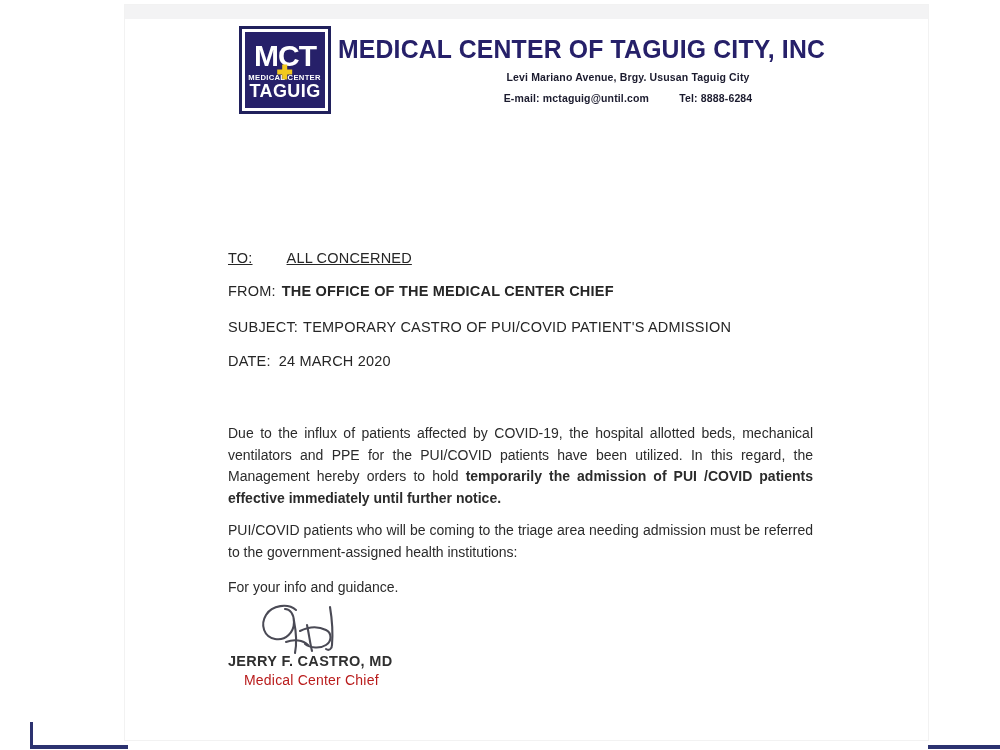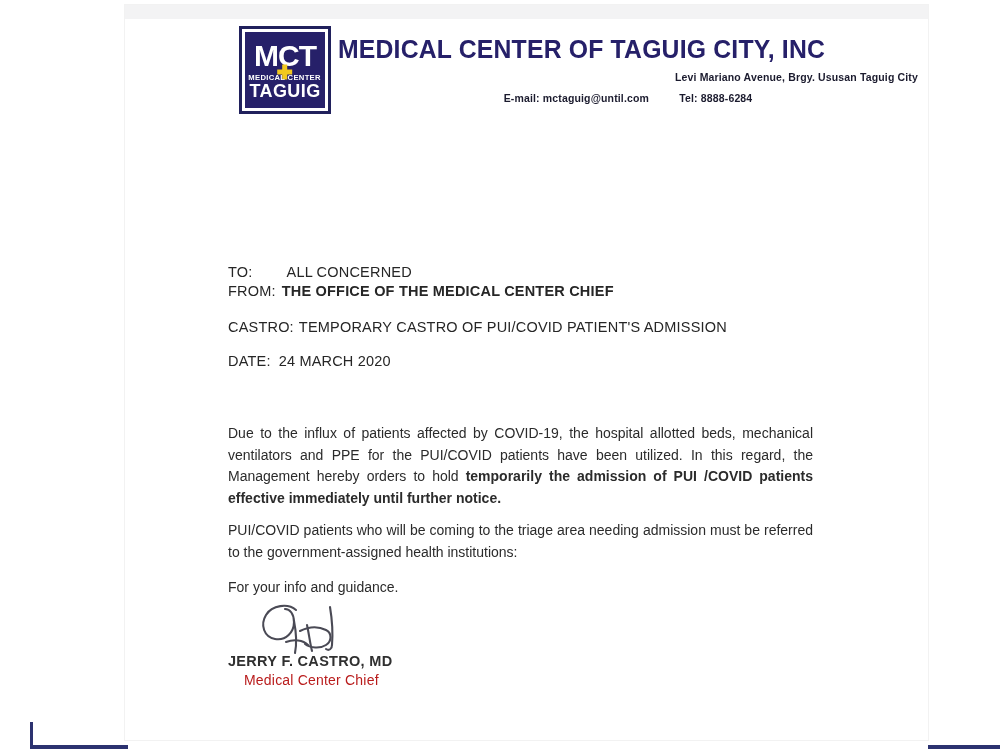--- a/index.html
+++ b/index.html
@@ -155,21 +155,21 @@
     letter-spacing: 0.2px;
     transform: scaleX(0.99);
     transform-origin: left center;
     white-space: nowrap;
   }
   .org-address {
     position: absolute;
     left: 213px;
     top: 58px;
     width: 580px;
-    text-align: right;
+    text-align: center;
     color: #1b1b2e;
     font-size: 10.5px;
     font-weight: bold;
     letter-spacing: 0.15px;
   }
   .org-contact {
     position: absolute;
     left: 213px;
     top: 79px;
     width: 580px;
@@ -198,21 +198,21 @@
   .field-row {
     position: absolute;
     left: 103px;
     color: #262626;
     font-size: 14.5px;
     letter-spacing: 0.2px;
     white-space: nowrap;
   }
   .field-row .label { font-weight: normal; }
   .field-row .value-bold { font-weight: bold; }
-  .field-to   { top: 259px; }
+  .field-to   { top: 245px; text-decoration: underline; }
   .field-from { top: 278px; }
   .field-subj { top: 314px; }
   .field-date { top: 348px; }
   .field-to .tab { display: inline-block; width: 34px; }
   .field-from .sp { display: inline-block; width: 6px; }
   .field-subj .sp { display: inline-block; width: 5px; }
   .field-date .sp { display: inline-block; width: 8px; }
 
   .para {
     position: absolute;
@@ -298,21 +298,21 @@
 
     <div class="field-row field-to">
       <span class="label">TO:</span><span class="tab"></span><span>ALL CONCERNED</span>
     </div>
 
     <div class="field-row field-from">
       <span class="label">FROM:</span><span class="sp"></span><span class="value-bold">THE OFFICE OF THE MEDICAL CENTER CHIEF</span>
     </div>
 
     <div class="field-row field-subj">
-      <span class="label">CASTRO:</span><span class="sp"></span><span>TEMPORARY CASTRO OF PUI/COVID PATIENT'S ADMISSION</span>
+      <span class="label">SUBJECT:</span><span class="sp"></span><span>TEMPORARY CASTRO OF PUI/COVID PATIENT'S ADMISSION</span>
     </div>
 
     <div class="field-row field-date">
       <span class="label">DATE:</span><span class="sp"></span><span>24 MARCH 2020</span>
     </div>
 
     <div class="para para-1"><span>Due to the influx of patients affected by COVID-19, the hospital allotted beds, mechanical ventilators and PPE for the PUI/COVID patients have been utilized. In this regard, the Management hereby orders to hold </span><b>temporarily the admission of PUI /COVID patients effective immediately until further notice.</b></div>
 
     <div class="para para-2">PUI/COVID patients who will be coming to the triage area needing admission must be referred to the government-assigned health institutions:</div>
 

